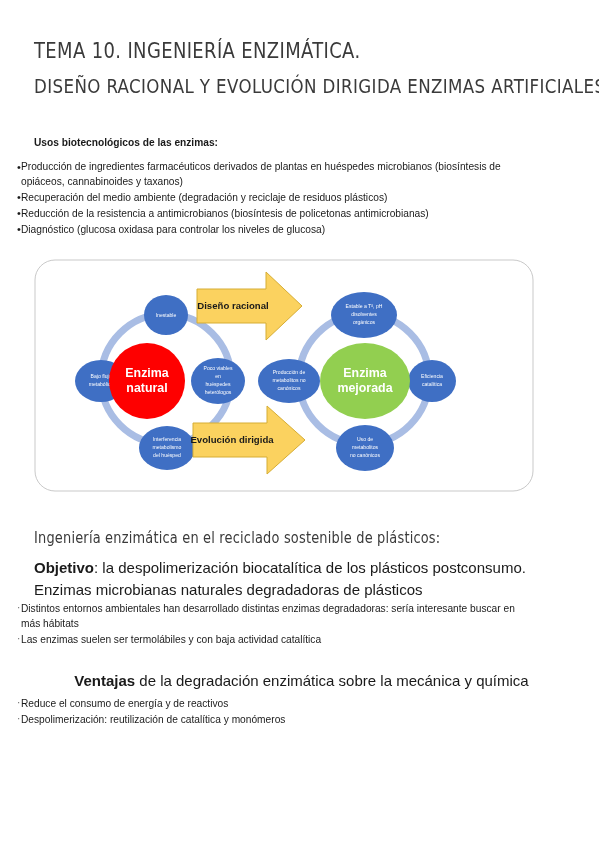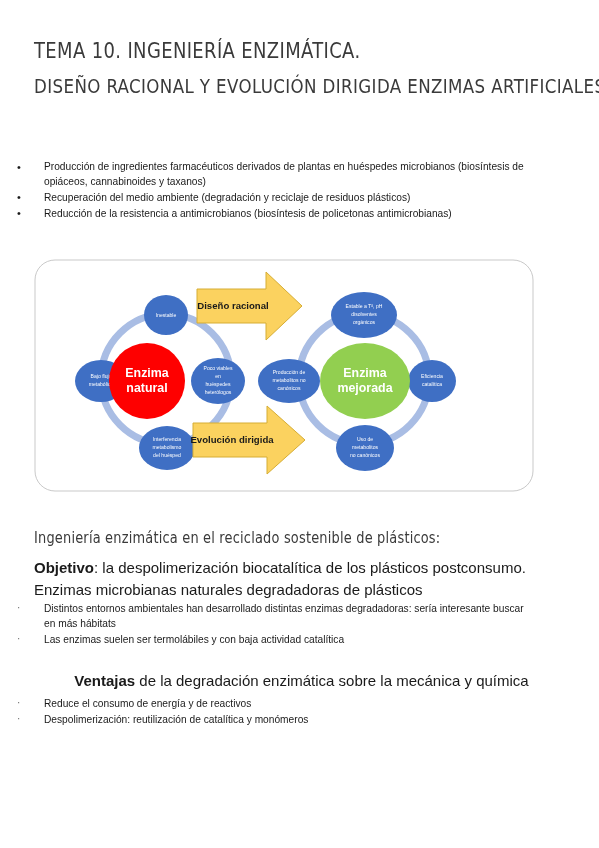--- a/index.html
+++ b/index.html
@@ -70,21 +70,21 @@
     margin: 0;
     padding: 0;
     list-style: none;
     width: 532px;
   }
   ul.bullets li {
     position: relative;
     font-size: 10.2px;
     line-height: 14.6px;
     color: #1a1a1a;
-    padding-left: 44px;
+    padding-left: 21px;
     margin-bottom: 1.5px;
   }
   ul.bullets.round li::before {
     content: "\2022";
     position: absolute;
     left: 17px;
     top: -0.5px;
     font-size: 11px;
     color: #1a1a1a;
   }
@@ -164,25 +164,27 @@
 </head>
 <body>
 
 <div class="page">
 
   <div class="doc-title-block">
     <div class="doc-title line1">TEMA 10. INGENIERÍA ENZIMÁTICA.</div>
     <div class="doc-title line2">DISEÑO RACIONAL Y EVOLUCIÓN DIRIGIDA ENZIMAS ARTIFICIALES</div>
   </div>
 
+  <div class="lead" style="top:136px;">Usos biotecnológicos de las enzimas:</div>
 
   <ul class="bullets round" style="top:160px;">
     <li>Producción de ingredientes farmacéuticos derivados de plantas en huéspedes microbianos (biosíntesis de opiáceos, cannabinoides y taxanos)</li>
     <li>Recuperación del medio ambiente (degradación y reciclaje de residuos plásticos)</li>
     <li>Reducción de la resistencia a antimicrobianos (biosíntesis de policetonas antimicrobianas)</li>
+    <li>Diagnóstico (glucosa oxidasa para controlar los niveles de glucosa)</li>
   </ul>
 
   <div class="diagram">
     <svg width="530" height="233" viewBox="0 0 530 233" xmlns="http://www.w3.org/2000/svg">
 
       <rect class="frame" x="1" y="1" width="498" height="231" rx="20" ry="20"></rect>
 
       <circle class="ring" cx="132" cy="120" r="65"></circle>
 
       <g>

